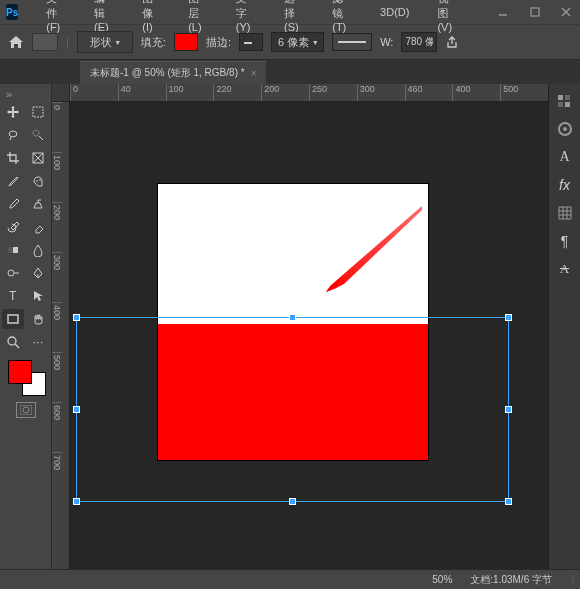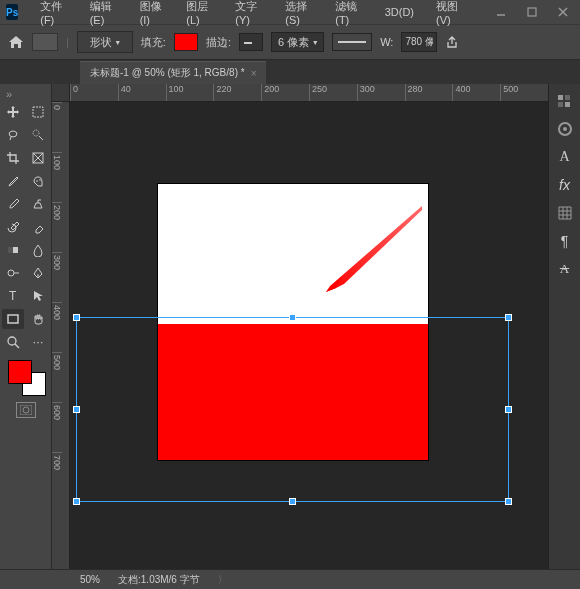--- a/index.html
+++ b/index.html
@@ -1,17 +1,17 @@
 <!DOCTYPE html>
 <html><head>
 <meta charset="utf-8">
 <style>
   * { margin: 0; padding: 0; box-sizing: border-box; font-family: "Microsoft YaHei", sans-serif; }
   body { background: #535353; width: 580px; height: 589px; overflow: hidden; color: #ccc; font-size: 11px; }
-  .menubar { background: #454545; height: 24px; display: flex; align-items: center; padding: 0 6px; gap: 10px; }
+  .menubar { background: #454545; height: 24px; display: flex; align-items: center; padding: 0 6px; gap: 16px; }
   .menubar .ps-icon { width: 16px; height: 16px; background: #001e36; border-radius: 2px; color: #31a8ff; font-weight: bold; font-size: 10px; display: flex; align-items: center; justify-content: center; margin-right: 6px; }
   .menubar .item { padding: 3px 6px; cursor: default; }
   .menubar .spacer { flex: 1; }
   .winbtn { width: 28px; height: 20px; display: flex; align-items: center; justify-content: center; color: #999; }
   .options { background: #454545; height: 36px; border-top: 1px solid #383838; border-bottom: 1px solid #2a2a2a; display: flex; align-items: center; padding: 0 8px; gap: 8px; }
   .home-icon { color: #ccc; }
   .swatch { width: 26px; height: 18px; border: 1px solid #333; background: #555; }
   .shape-dd { background: #3f3f3f; border: 1px solid #2a2a2a; height: 22px; width: 56px; display: flex; align-items: center; justify-content: center; gap: 4px; }
   .fill-sw { width: 24px; height: 18px; background: #f00; border: 1px solid #222; }
   .dash-sw { width: 24px; height: 18px; border: 1px solid #222; background: #333; position: relative; }
@@ -42,21 +42,21 @@
   .redshape { position: absolute; left: 0; top: 140px; width: 270px; height: 136px; background: #f00; }
   .sel { position: absolute; left: 24px; top: 233px; width: 433px; height: 185px; border: 1px solid #3aa3ff; }
   .handle { position: absolute; width: 7px; height: 7px; background: #3aa3ff; border: 1px solid #fff; }
   .h-tl { left: -4px; top: -4px; } .h-tr { right: -4px; top: -4px; }
   .h-bl { left: -4px; bottom: -4px; } .h-br { right: -4px; bottom: -4px; }
   .h-tm { left: 50%; top: -4px; margin-left: -4px; } .h-bm { left: 50%; bottom: -4px; margin-left: -4px; }
   .h-ml { left: -4px; top: 50%; margin-top: -4px; } .h-mr { right: -4px; top: 50%; margin-top: -4px; }
   .arrow-annot { position: absolute; left: 270px; top: 120px; width: 110px; height: 90px; pointer-events: none; }
   .rpanel { width: 32px; background: #383838; border-left: 1px solid #222; display: flex; flex-direction: column; align-items: center; gap: 10px; padding-top: 8px; }
   .rpanel .ico { width: 18px; height: 18px; color: #aaa; display: flex; align-items: center; justify-content: center; }
-  .statusbar { height: 20px; background: #454545; border-top: 1px solid #2a2a2a; display: flex; align-items: center; padding-left: 80px; font-size: 10px; gap: 18px; }
+  .statusbar { height: 20px; background: #454545; border-top: 1px solid #2a2a2a; display: flex; align-items: center; padding-left: 80px; font-size: 10px; gap: 18px; justify-content: flex-end; }
   .chev { font-size: 8px; }
   svg { display: block; }
 </style>
 </head>
 <body>
 
 <div class="menubar">
   <div class="ps-icon">Ps</div>
   <div class="item">文件(F)</div>
   <div class="item">编辑(E)</div>
@@ -258,21 +258,21 @@
   <div class="canvas-area">
     <div class="ruler-corner"></div>
     <div class="ruler-h">
       <span>0</span>
         <span>40</span>
         <span>100</span>
         <span>220</span>
         <span>200</span>
         <span>250</span>
         <span>300</span>
-        <span>280</span>
+        <span>460</span>
         <span>400</span>
         <span>500</span>
     </div>
     <div class="ruler-v">
       <div>0</div>
         <div>100</div>
         <div>200</div>
         <div>300</div>
         <div>400</div>
         <div>500</div>

